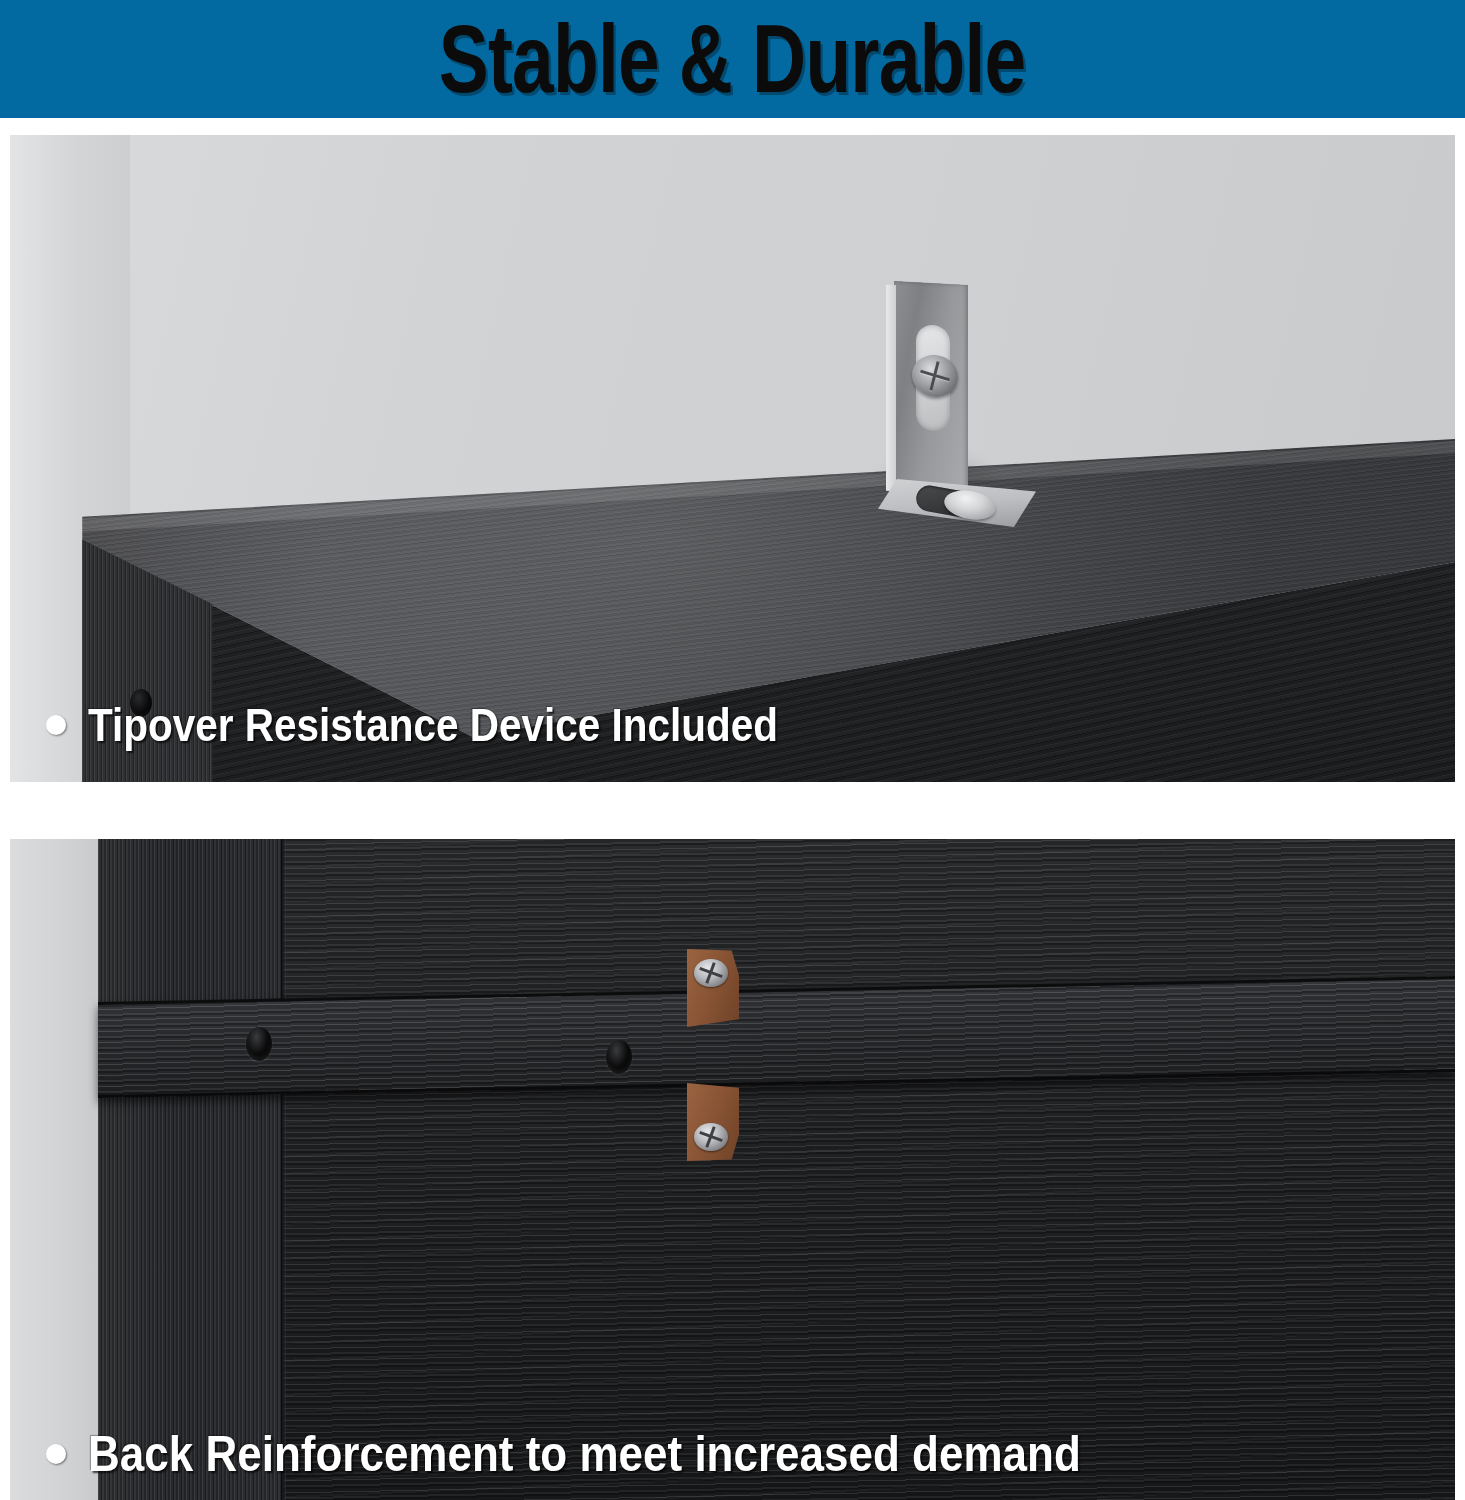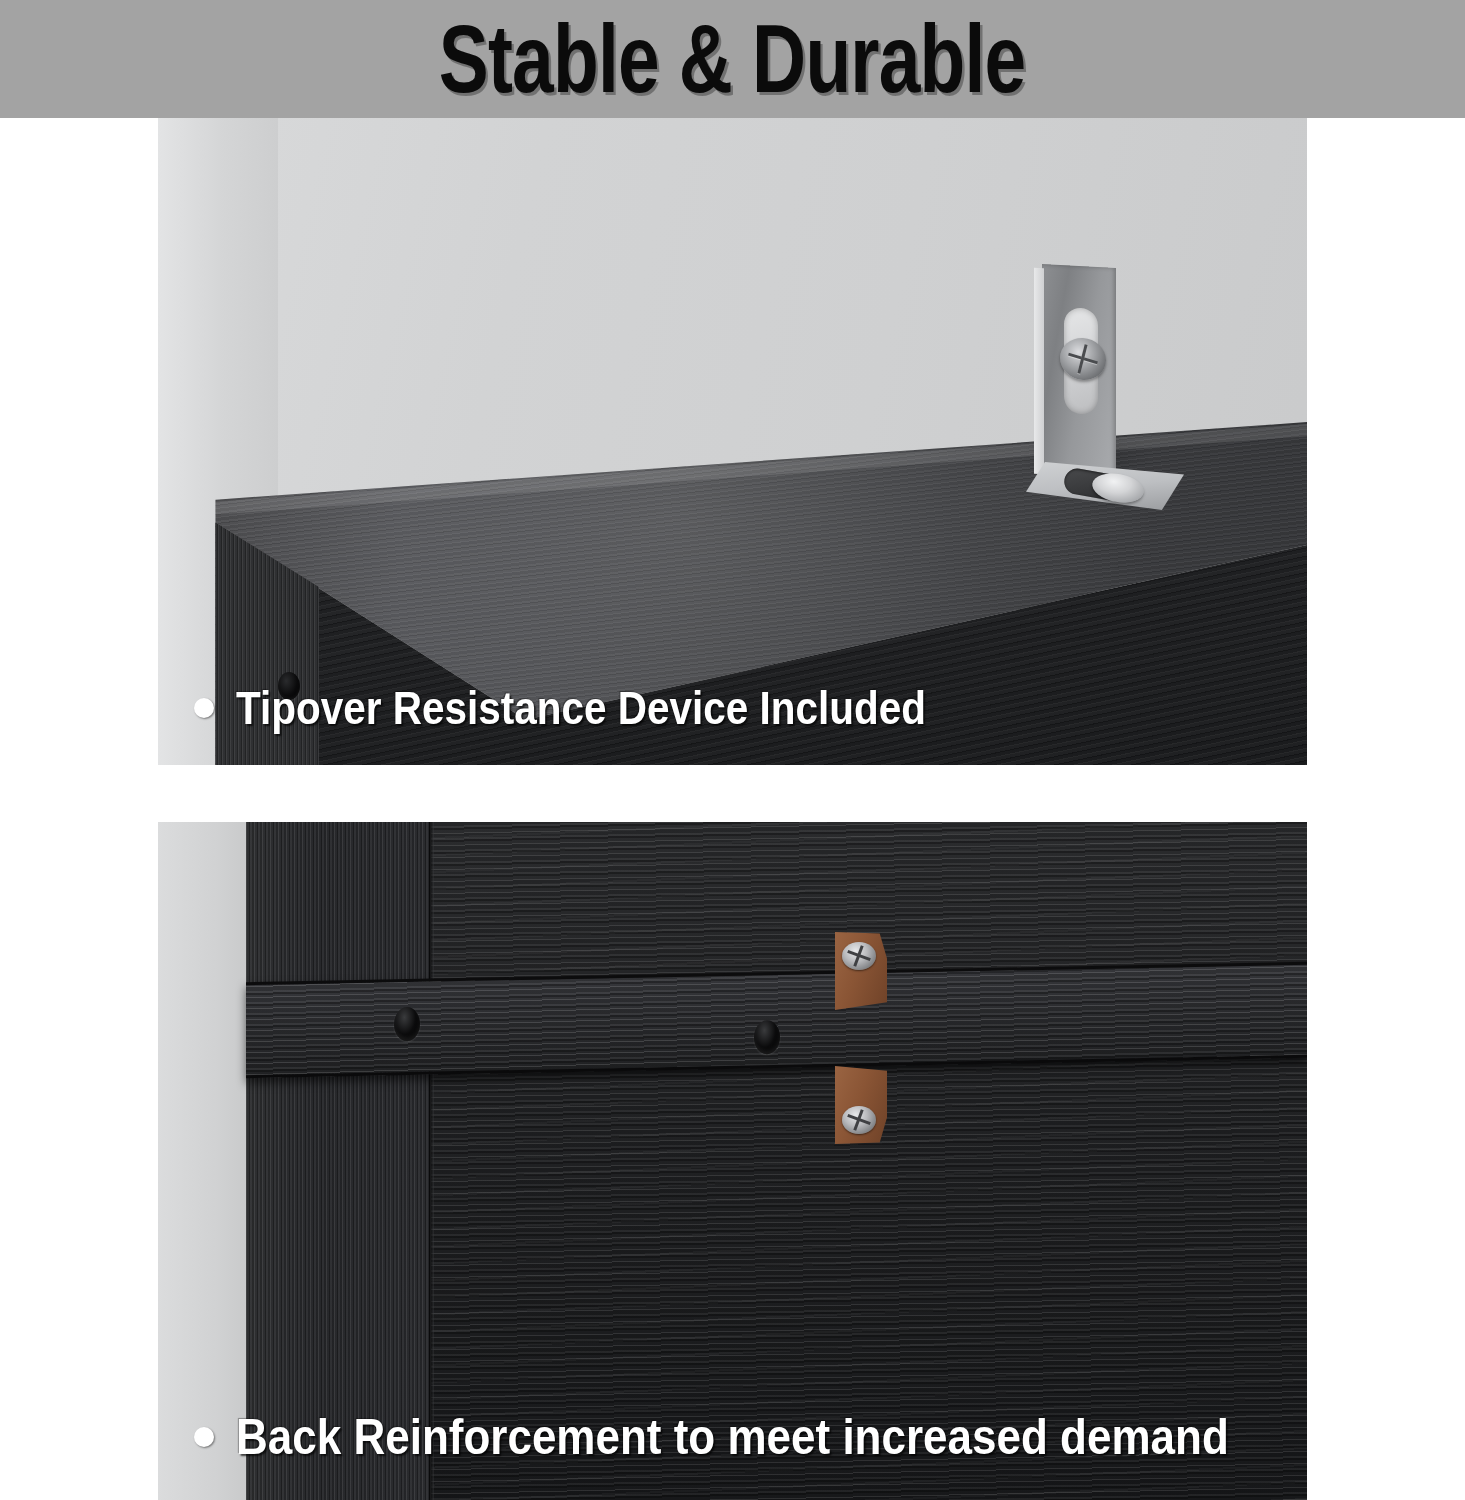--- a/index.html
+++ b/index.html
@@ -11,40 +11,40 @@
     position:relative;
   }
 
   
   .title-bar{
     width:100%;
     height:118px;
     display:flex;
     align-items:center;
     justify-content:center;
-    background:#a3a3a3;
+    background:#0369a1;
   }
   .title-text{
     font-family:"Liberation Sans", sans-serif;
     font-weight:700;
     font-size:96px;
     line-height:1;
     letter-spacing:-1px;
     color:#0b0b0b;
     transform:scaleX(0.78);
     transform-origin:center;
     white-space:nowrap;
     text-shadow:3px 3px 0 rgba(0,0,0,0.30);
   }
 
   
   .panel{
     position:relative;
-    width:1149px;
-    margin:0 auto;
+    width:1445px;
+    margin:17px auto;
     overflow:hidden;
     background:#cdcfd0;
   }
   #panel-top{ height:647px; }
   #panel-bottom{ height:678px; margin-top:57px; }
 
   
   .wall{
     position:absolute; inset:0;
     background:linear-gradient(103deg,#d9dadb 0%,#d2d3d4 30%,#cfd0d1 60%,#c9cacb 100%);

